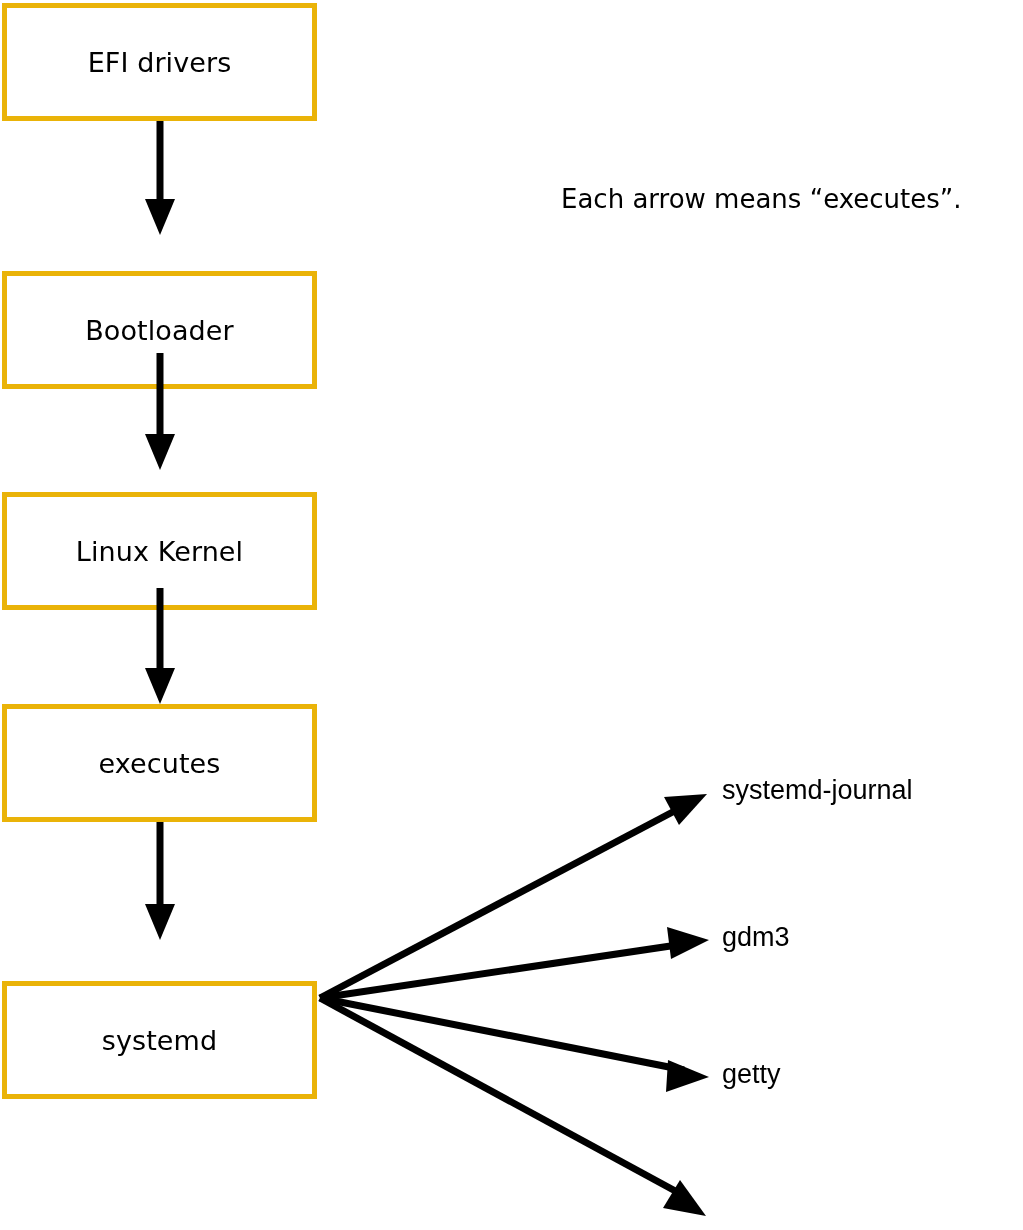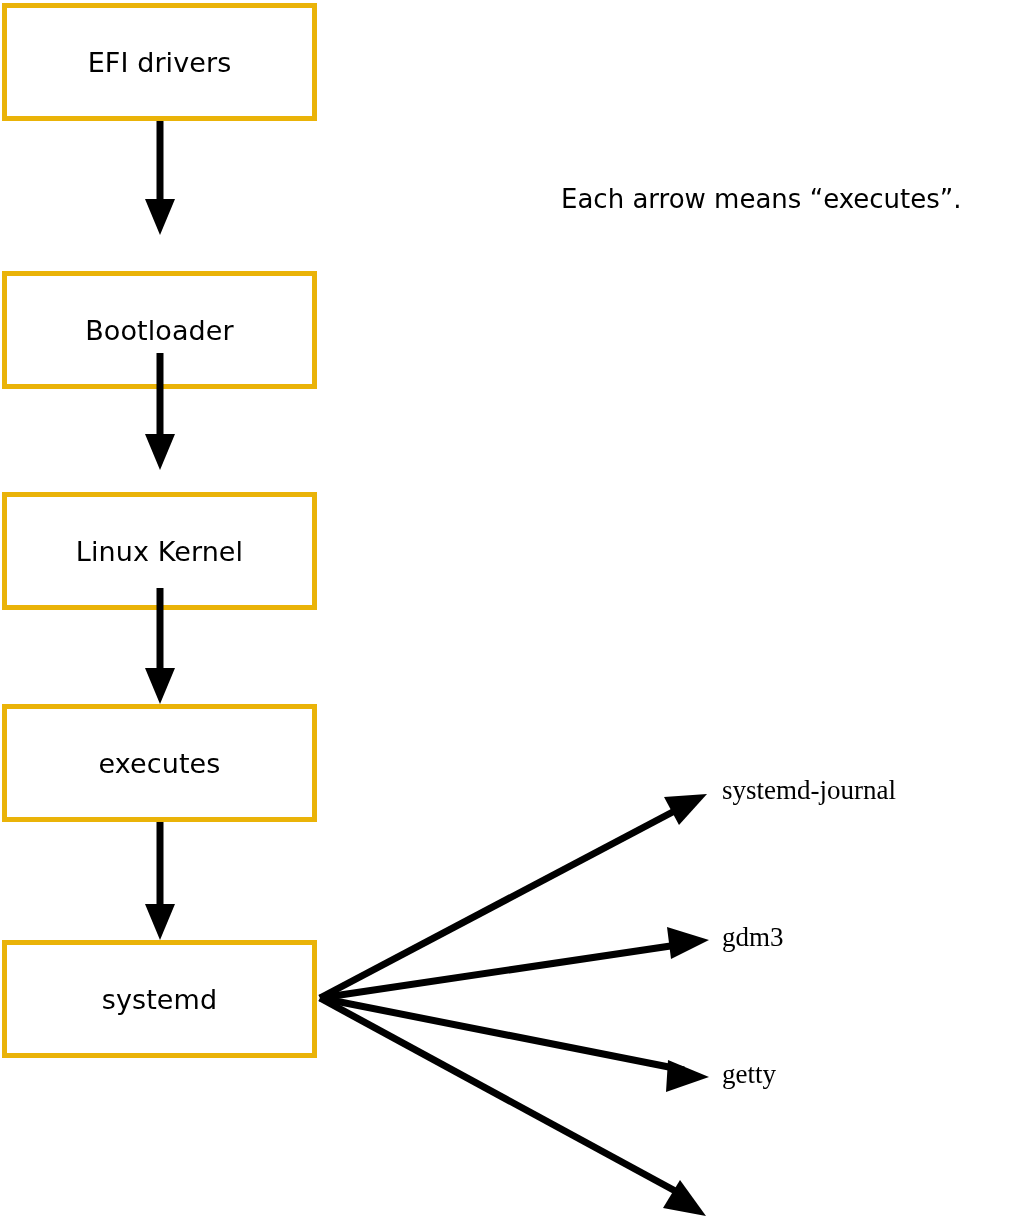--- a/index.html
+++ b/index.html
@@ -33,21 +33,21 @@
     font-size: 27px;
     color: #000000;
     line-height: 1;
     letter-spacing: 0.1px;
     white-space: nowrap;
   }
   #box-efi      { top: 3px; }
   #box-boot     { top: 235px; margin-top: 36px; }
   #box-kernel   { top: 492px; }
   #box-initramfs{ top: 704px; }
-  #box-systemd  { top: 940px; }
+  #box-systemd  { top: 981px; }
 
   
   #arrow-layer {
     position: absolute;
     left: 0;
     top: 0;
     width: 1023px;
     height: 1230px;
     pointer-events: none;
   }
@@ -61,21 +61,21 @@
     font-size: 26px;
     color: #000000;
     white-space: nowrap;
     line-height: 1;
     margin-top: 24px;
   }
 
   
   .service-label {
     position: absolute;
-    font-family: Liberation Serif, serif;
+    font-family: Liberation Sans, sans-serif;
     font-size: 27px;
     color: #000000;
     white-space: nowrap;
     line-height: 1;
   }
   #svc-0 { left: 722px; top: 777px; }
   #svc-1 { left: 722px; top: 924px; }
   #svc-2 { left: 722px; top: 1061px; }
   #svc-3 { left: 711px; top: 1199px; margin-top: 29px; }
 </style>

